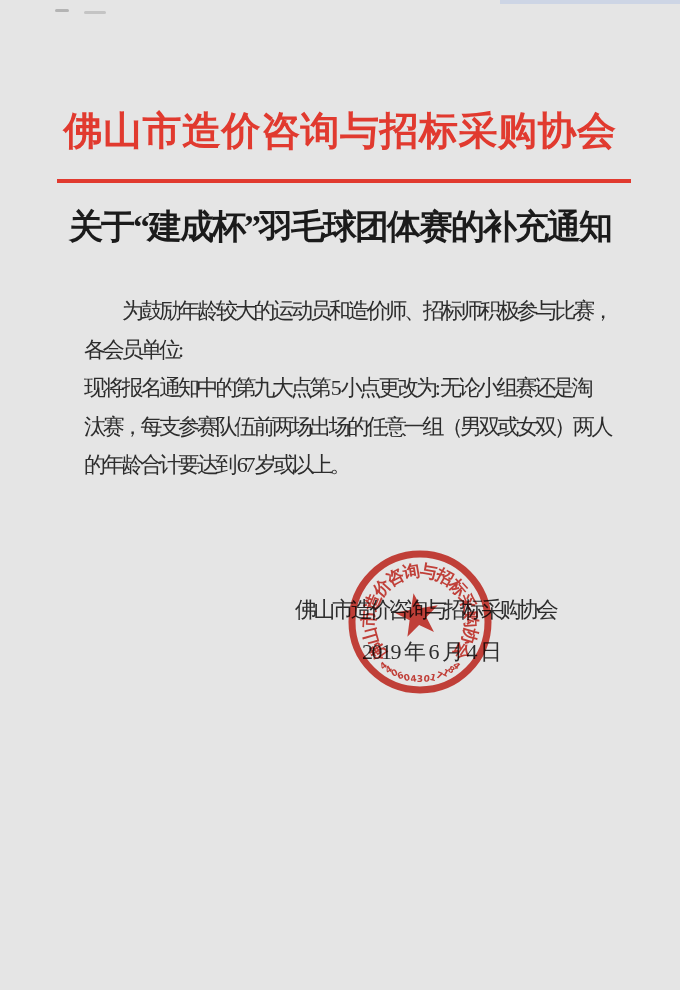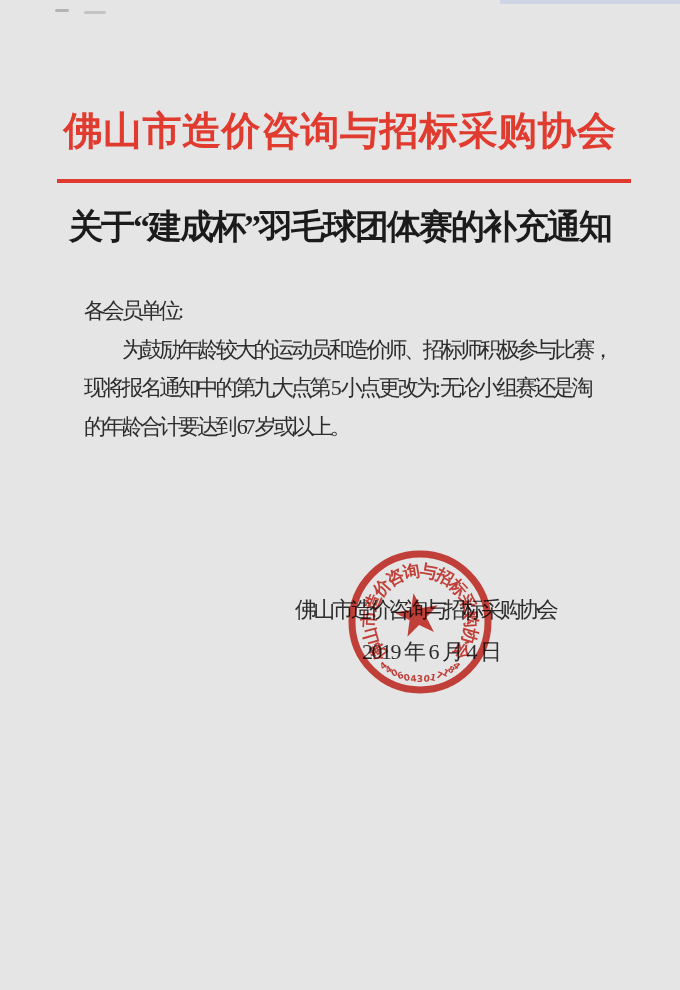--- a/index.html
+++ b/index.html
@@ -84,23 +84,24 @@
   <div class="artifact speck2"></div>
   <div class="artifact blue-line"></div>
 
   <div class="org-header">佛山市造价咨询与招标采购协会</div>
 
   <div class="red-rule"></div>
 
   <div class="doc-title">关于“建成杯”羽毛球团体赛的补充通知</div>
 
   <div class="body-block">
+    <div class="body-line indent">为鼓励年龄较大的运动员和造价师、招标师积极参与比赛，</div>
     <div class="body-line">各会员单位:</div>
-    <div class="body-line indent">为鼓励年龄较大的运动员和造价师、招标师积极参与比赛，</div>
     <div class="body-line">现将报名通知中的第九大点第 5 小点更改为: 无论小组赛还是淘</div>
+    <div class="body-line">汰赛，每支参赛队伍前两场出场的任意一组（男双或女双）两人</div>
     <div class="body-line">的年龄合计要达到 67 岁或以上。</div>
   </div>
 
   <div class="sig-org">佛山市造价咨询与招标采购协会</div>
 
   <div class="sig-date">2019 年 6 月 4 日</div>
 
   <div class="seal" style="color: rgb(210, 49, 41);">
     <svg id="seal-svg" viewBox="0 0 152 152">
       <circle class="seal-ring" cx="76" cy="76" r="68"></circle>

